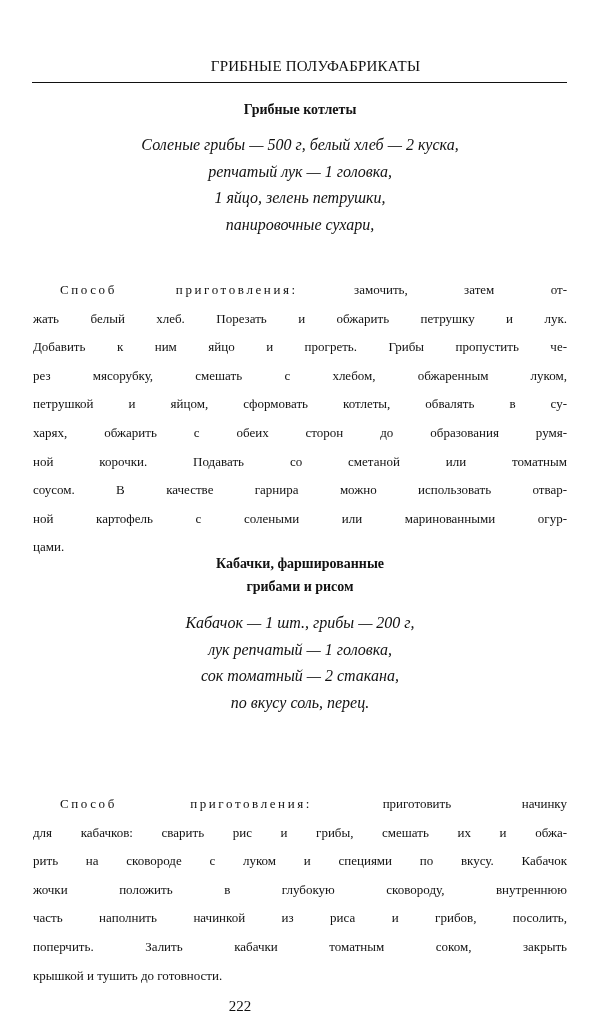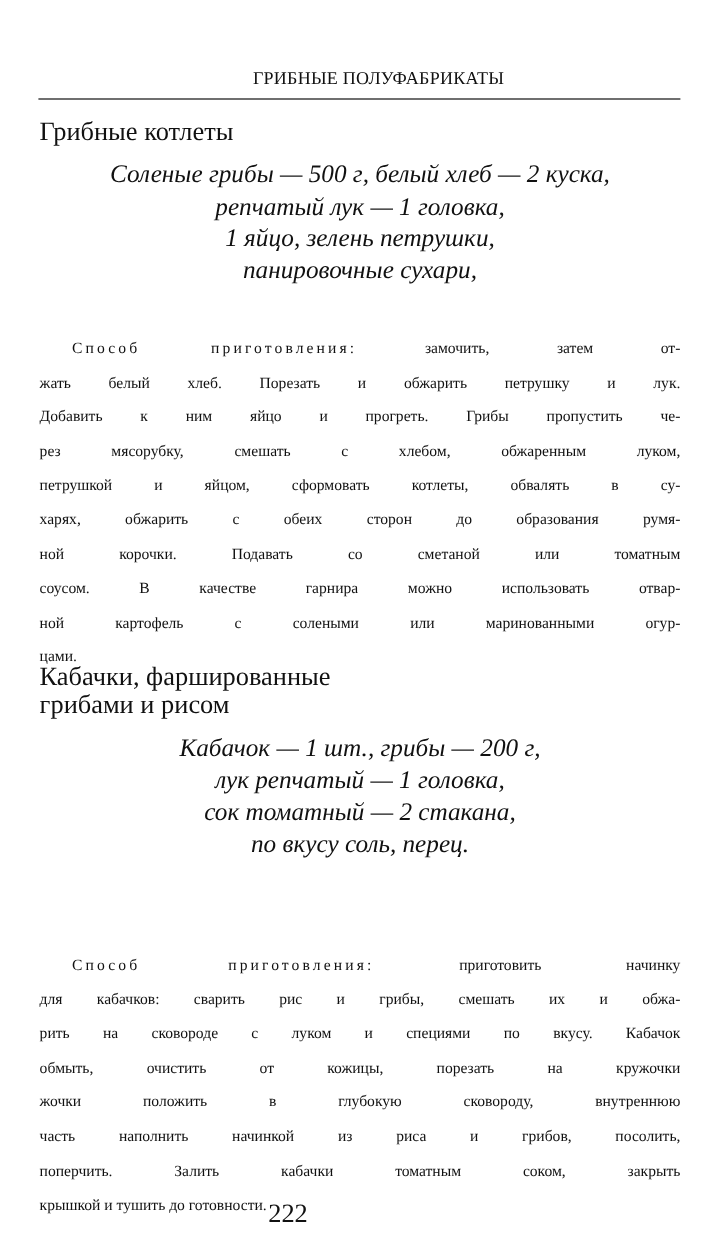--- a/index.html
+++ b/index.html
@@ -11,35 +11,35 @@
     .running-head {
       position: absolute; left: 48px; top: 58px; width: 535px;
       text-align: center; font-size: 15px; letter-spacing: 0.2px;
     }
     .rule {
       position: absolute; left: 32px; top: 82px; width: 535px;
       height: 0; border-top: 1.6px solid #111;
     }
     .block { position: absolute; left: 33px; width: 534px; }
     .title {
-      font-weight: normal; font-size: 22px; line-height: 23px;
+      text-align: center; font-weight: bold; font-size: 14px; line-height: 23px;
     }
     .ingredients {
-      text-align: center; font-style: italic; font-size: 21px; line-height: 26.5px;
+      text-align: center; font-style: italic; font-size: 16px; line-height: 26.5px;
     }
     .body-text {
       font-size: 13px; line-height: 28.6px; text-align: justify;
     }
     .body-text .line { display: block; text-align: justify; text-align-last: justify; white-space: nowrap; }
     .body-text .line.last { text-align-last: left; }
     .lead { letter-spacing: 2.6px; }
     .indent { padding-left: 27px; }
     .pagenum {
       position: absolute; left: 0; width: 480px; top: 998px;
-      text-align: center; font-size: 22px;
+      text-align: center; font-size: 15px;
     }
   </style>
 </head>
 <body>
 
 <div class="running-head">ГРИБНЫЕ ПОЛУФАБРИКАТЫ</div>
 <div class="rule"></div>
 
 <div class="block" style="top:98px;">
   <div class="title">Грибные котлеты</div>
@@ -70,20 +70,19 @@
 <div class="block" style="top:610px;">
   <div class="ingredients">Кабачок — 1 шт., грибы — 200 г,</div>
   <div class="ingredients">лук репчатый — 1 головка,</div>
   <div class="ingredients">сок томатный — 2 стакана,</div>
   <div class="ingredients">по вкусу соль, перец.</div>
 </div>
 <div class="block body-text" style="top:790px;">
   <span class="line indent"><span class="lead">Способ приготовления:</span><span> приготовить начинку</span></span>
   <span class="line">для кабачков: сварить рис и грибы, смешать их и обжа-</span>
   <span class="line">рить на сковороде с луком и специями по вкусу. Кабачок</span>
-  <span class="line">обмыть, очистить от кожицы, порезать на кружочки</span>
   <span class="line">жочки положить в глубокую сковороду, внутреннюю</span>
   <span class="line">часть наполнить начинкой из риса и грибов, посолить,</span>
   <span class="line">поперчить. Залить кабачки томатным соком, закрыть</span>
   <span class="line last">крышкой и тушить до готовности.</span>
 </div>
 
 <div class="pagenum">222</div>
 
 </body></html>

